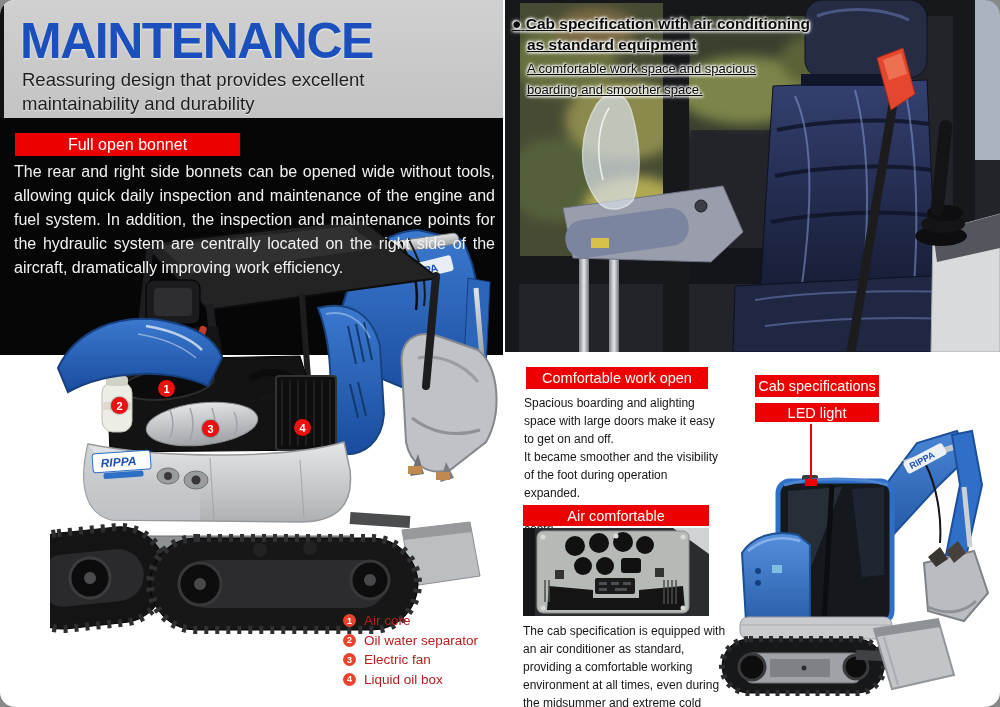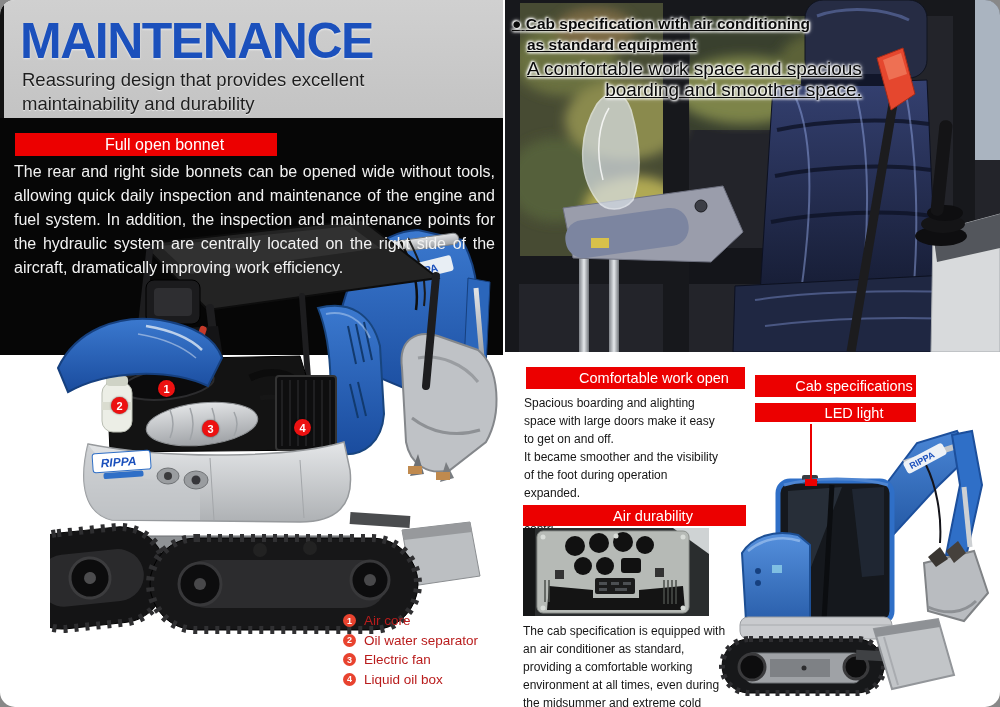--- a/index.html
+++ b/index.html
@@ -12,21 +12,21 @@
 ipod    background:linear-gradient(#d0d0d0,#c3c3c3);}
   .header-gray{background:linear-gradient(#d0d0d0,#c3c3c3);}
   .edge-strip{left:0;top:0;width:4px;height:118px;background:#121212;}
   .page-title{left:20px;top:16px;font-size:50px;font-weight:700;letter-spacing:-1.5px;
               color:#1b50bc;margin:0;line-height:1;text-shadow:0 1px 2px rgba(255,255,255,.65);}
   .page-subtitle{left:22px;top:68px;width:462px;margin:0;font-size:18.5px;line-height:1.32;
               color:#1e1e1e;text-shadow:0 1px 1px rgba(255,255,255,.7);}
   .black-band{left:0;top:118px;width:503px;height:237px;background:#060606;}
 
   .banner{background:#ec0000;color:#ffffff;text-align:center;font-size:14.5px;
-          display:flex;align-items:center;justify-content:center;padding-left:37px;}
+          display:flex;align-items:center;justify-content:center;}
   .banner-bonnet{left:15px;top:133px;width:225px;height:23px;font-size:16px;}
   .bonnet-body{left:14px;top:160px;width:481px;margin:0;color:#f2f2f2;font-size:16px;
                line-height:1.5;text-align:justify;z-index:5;}
 
   .svg-left{left:50px;top:218px;z-index:2;}
 
   .marker{width:17px;height:17px;border-radius:50%;background:#ec1111;color:#fff;
           font-size:11px;font-weight:700;display:flex;align-items:center;justify-content:center;
           z-index:6;box-shadow:0 0 2px rgba(0,0,0,.6);}
   .m1{left:158px;top:380px;} .m2{left:111px;top:397px;} .m3{left:202px;top:420px;} .m4{left:294px;top:419px;}
@@ -37,21 +37,21 @@
           font-size:9px;font-weight:700;display:flex;align-items:center;justify-content:center;
           margin-right:8px;flex:0 0 13px;}
   .legend-label{font-size:13.5px;color:#b91c1c;font-weight:500;}
 
   
   .svg-cab{left:505px;top:0;}
   .cab-overlay{left:512px;top:13px;z-index:5;color:#0a0a0a;
      text-shadow:0 0 3px #fff,0 0 5px #fff,1px 1px 2px #fff,-1px -1px 2px #fff;text-decoration:underline;}
   .cab-overlay .hline{font-size:15.5px;font-weight:700;line-height:21px;}
   .cab-overlay .hline2{padding-left:15px;}
-  .cab-overlay .bline{font-size:19px;line-height:21px;padding-left:15px;text-align:right;}
+  .cab-overlay .bline{font-size:13px;line-height:21px;padding-left:15px;}
   .cab-overlay .bline1{margin-top:3px;}
 
   .banner-comfort{left:526px;top:367px;width:182px;height:22px;}
   .comfort-body{left:524px;top:394px;width:201px;margin:0;font-size:12px;line-height:1.5;
                 color:#151515;white-space:pre-line;}
   .banner-ac{left:523px;top:505px;width:186px;height:21px;}
   .svg-ac{left:523px;top:528px;}
   .ac-body{left:523px;top:622px;width:203px;margin:0;font-size:12px;line-height:1.5;color:#151515;}
 
   .banner-cabspec{left:755px;top:375px;width:124px;height:22px;}
@@ -357,21 +357,21 @@
     <div class="bline bline1">A comfortable work space and spacious</div>
     <div class="bline">boarding and smoother space.</div>
   </div>
 
   <div class="abs banner banner-comfort">Comfortable work open</div>
   <p class="abs comfort-body">Spacious boarding and alighting space with large doors make it easy to get on and off.
 It became smoother and the visibility of the foot during operation expanded.
 A bright and comfortable space contri-
 -butes to reducing operator stress.</p>
 
-  <div class="abs banner banner-ac">Air durability</div>
+  <div class="abs banner banner-ac">Air comfortable</div>
   <svg class="abs svg-ac" width="186" height="88" viewBox="0 0 186 88" xmlns="http://www.w3.org/2000/svg">
     <rect x="0" y="0" width="186" height="88" fill="#2a2d2e"></rect>
     <rect x="0" y="0" width="12" height="88" fill="#151617"></rect>
     <polygon points="150,0 186,0 186,26" fill="#cfd3d4"></polygon>
     <rect x="14" y="3" width="152" height="82" rx="6" fill="#b6bab6" stroke="#8c908c"></rect>
     <g fill="#111">
       <circle cx="52" cy="18" r="10"></circle>
         <circle cx="76" cy="15" r="10"></circle>
       <circle cx="100" cy="14" r="10"></circle>
         <circle cx="122" cy="17" r="9"></circle>

